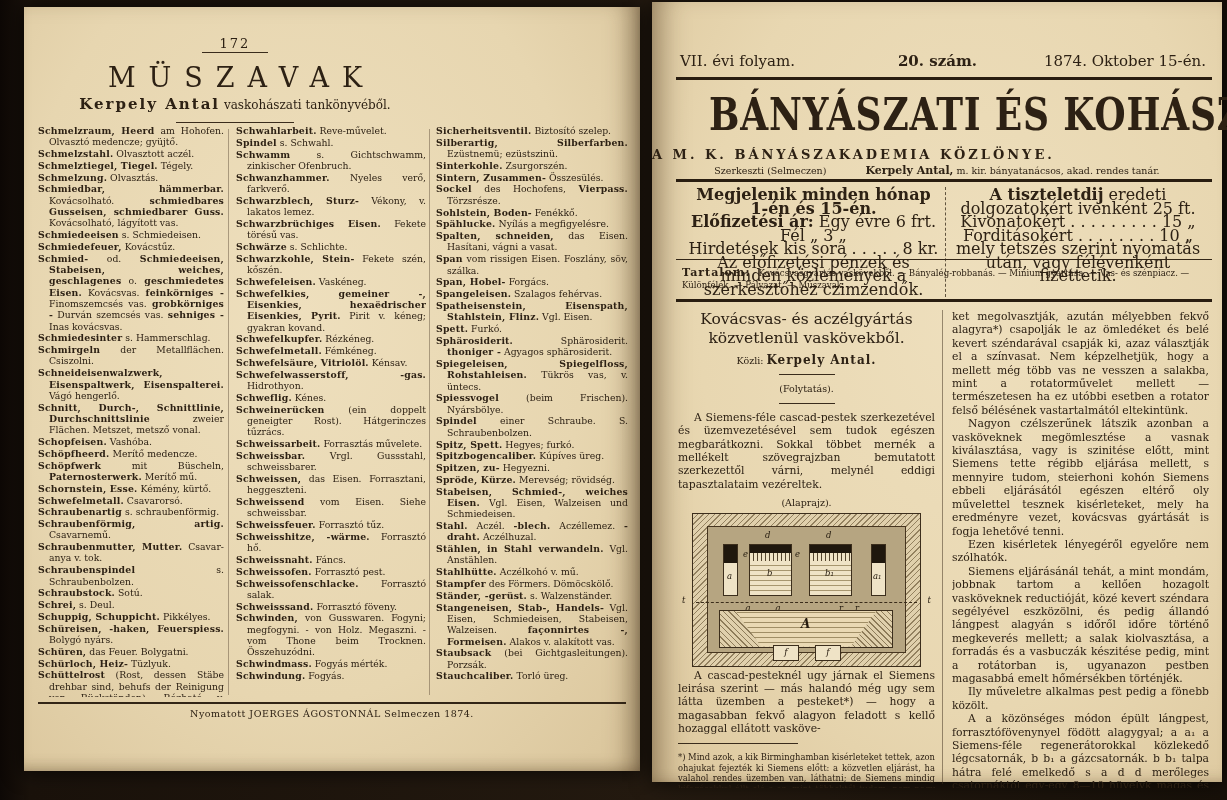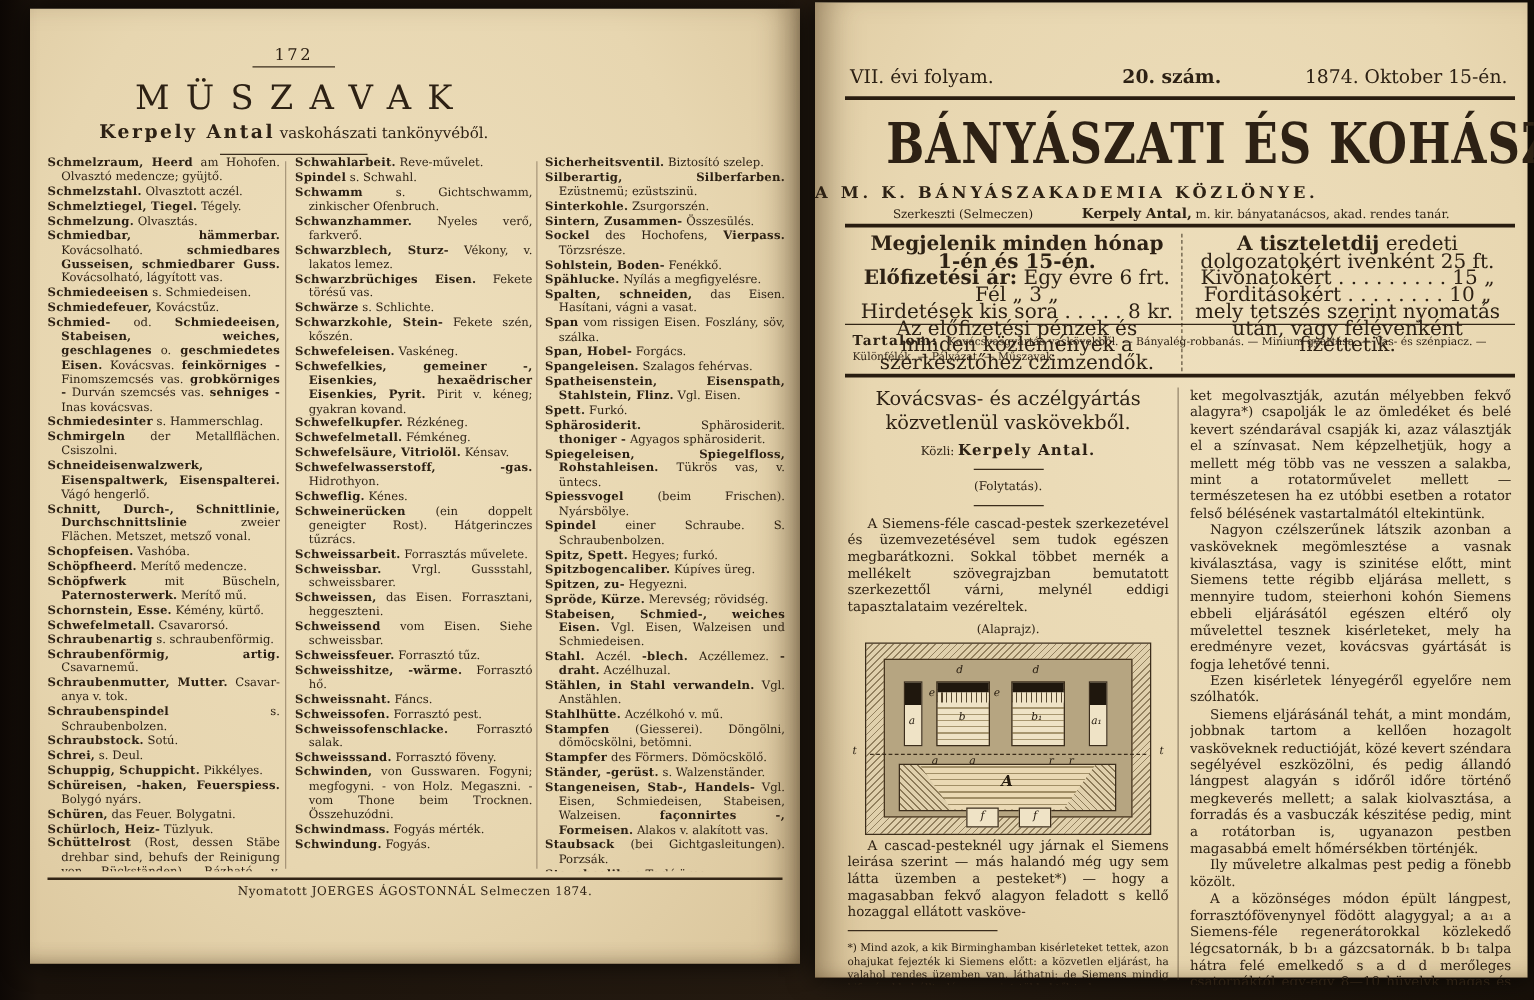--- a/index.html
+++ b/index.html
@@ -186,21 +186,20 @@
         <p class="entry"><span class="bd">Spiessvogel</span><span class="rg"> (beim Frischen). Nyársbölye.</span></p>
         <p class="entry"><span class="bd">Spindel</span><span class="rg"> einer Schraube. S. Schraubenbolzen.</span></p>
         <p class="entry"><span class="bd">Spitz, Spett.</span><span class="rg"> Hegyes; furkó.</span></p>
         <p class="entry"><span class="bd">Spitzbogencaliber.</span><span class="rg"> Kúpíves üreg.</span></p>
         <p class="entry"><span class="bd">Spitzen, zu-</span><span class="rg"> Hegyezni.</span></p>
         <p class="entry"><span class="bd">Spröde, Kürze.</span><span class="rg"> Merevség; rövidség.</span></p>
         <p class="entry"><span class="bd">Stabeisen, Schmied-, weiches Eisen.</span><span class="rg"> Vgl. Eisen, Walzeisen und Schmiedeisen.</span></p>
         <p class="entry"><span class="bd">Stahl.</span><span class="rg"> Aczél. </span><span class="bd">-blech.</span><span class="rg"> Aczéllemez. </span><span class="bd">-draht.</span><span class="rg"> Aczélhuzal.</span></p>
         <p class="entry"><span class="bd">Stählen, in Stahl verwandeln.</span><span class="rg"> Vgl. Anstählen.</span></p>
         <p class="entry"><span class="bd">Stahlhütte.</span><span class="rg"> Aczélkohó v. mű.</span></p>
-        <p class="entry"><span class="bd">Stampfen</span><span class="rg"> (Giesserei). Döngölni, dömöcskölni, betömni.</span></p>
         <p class="entry"><span class="bd">Stampfer</span><span class="rg"> des Förmers. Dömöcskölő.</span></p>
         <p class="entry"><span class="bd">Ständer, -gerüst.</span><span class="rg"> s. Walzenständer.</span></p>
         <p class="entry"><span class="bd">Stangeneisen, Stab-, Handels-</span><span class="rg"> Vgl. Eisen, Schmiedeisen, Stabeisen, Walzeisen. </span><span class="bd">façonnirtes -, Formeisen.</span><span class="rg"> Alakos v. alakított vas.</span></p>
         <p class="entry"><span class="bd">Staubsack</span><span class="rg"> (bei Gichtgasleitungen). Porzsák.</span></p>
         <p class="entry"><span class="bd">Stauchcaliber.</span><span class="rg"> Torló üreg.</span></p>
       </div>
 
     <div class="lp-footrule"></div>
     <div class="lp-footer">Nyomatott JOERGES ÁGOSTONNÁL Selmeczen 1874.</div>
   </div>

